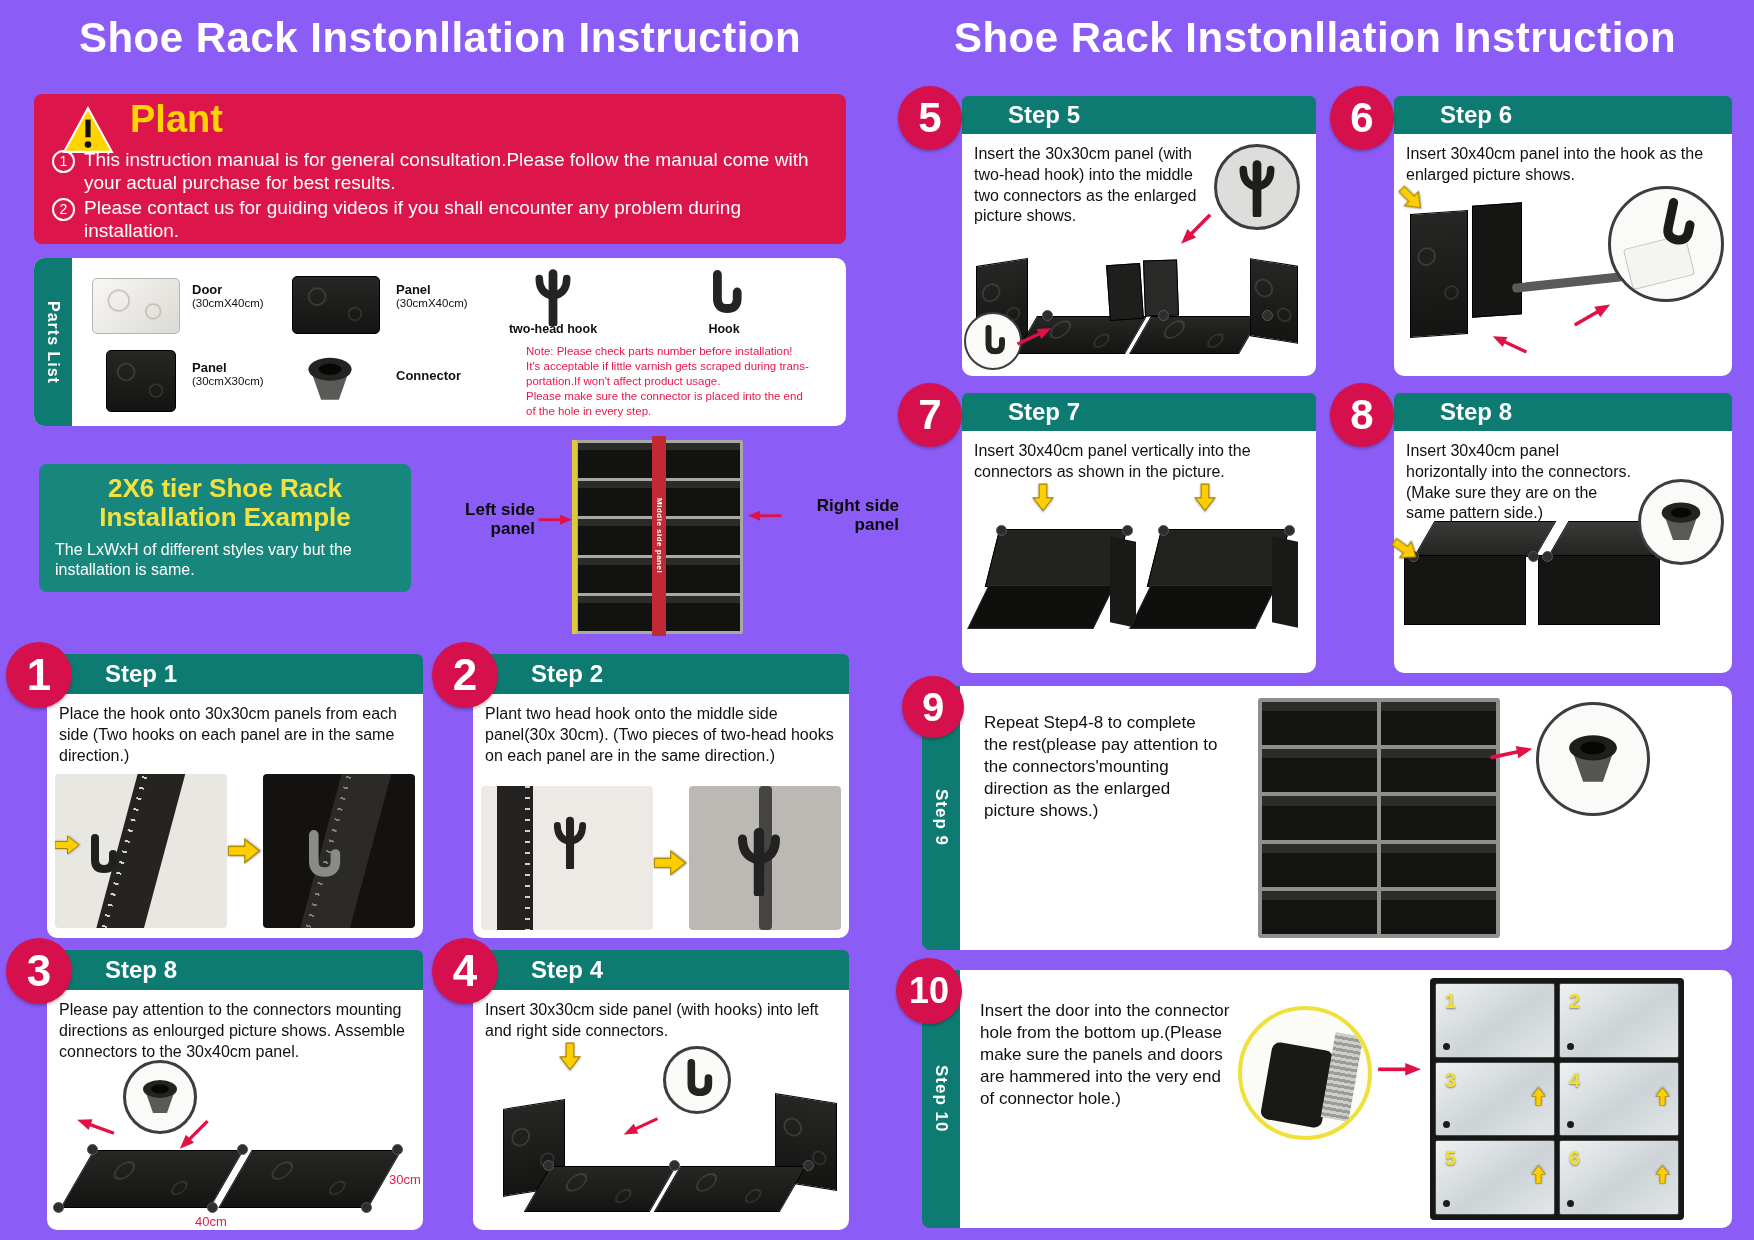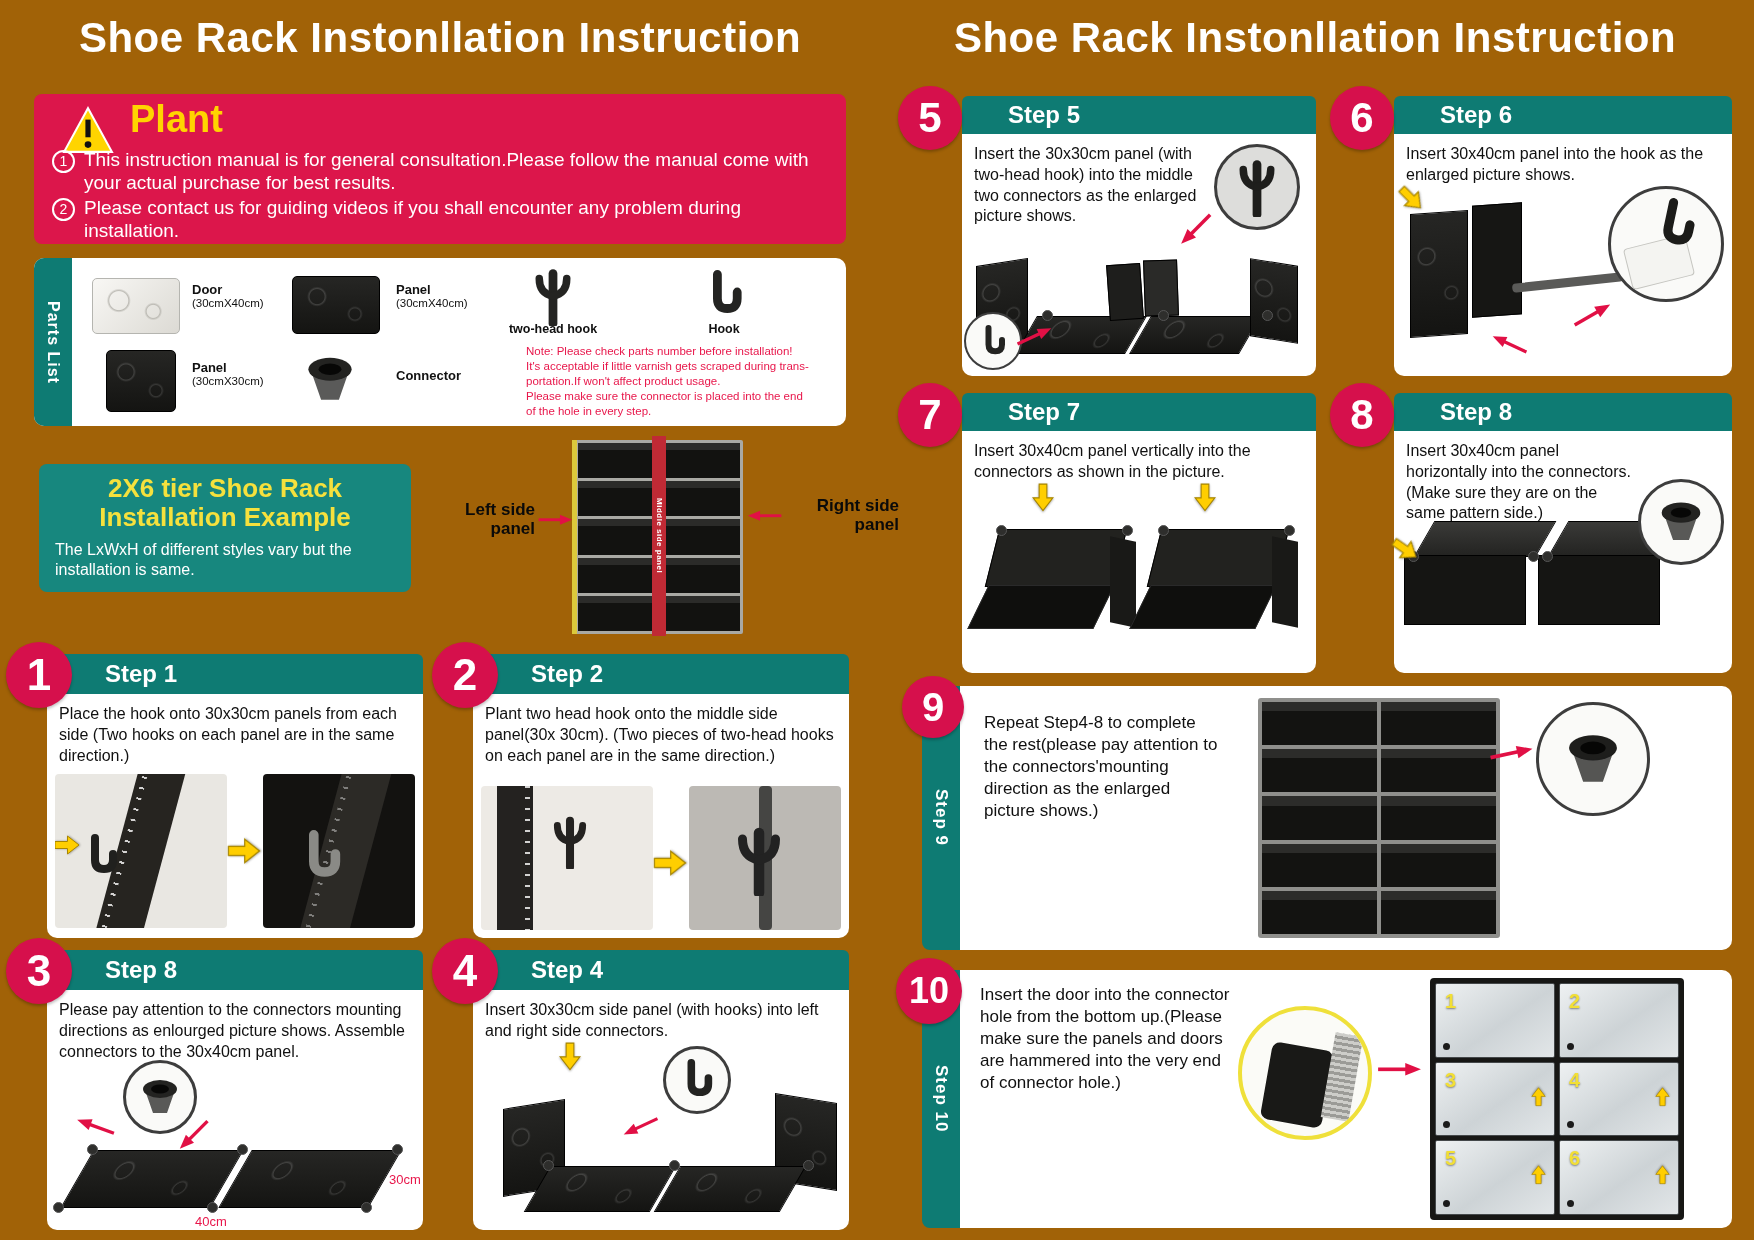--- a/index.html
+++ b/index.html
@@ -1,18 +1,18 @@
 <!DOCTYPE html>
 <html><head>
 <meta charset="utf-8">
 <style>
   *{margin:0;padding:0;box-sizing:border-box}
   html,body{background:#4a4a4a}
   body{font-family:"Liberation Sans","DejaVu Sans",sans-serif}
-  .poster{position:relative;width:1754px;height:1240px;background:#a16207;overflow:hidden}
+  .poster{position:relative;width:1754px;height:1240px;background:#8b5cf6;overflow:hidden}
 
   .ptitle{position:absolute;top:14px;font-size:42px;font-weight:700;color:#fff;text-align:center;letter-spacing:.5px}
 
   
   .tips{position:absolute;left:34px;top:94px;width:812px;height:150px;background:#DC164B;border-radius:8px}
   .warn{position:absolute;left:28px;top:12px;width:52px;height:48px}
   .tips-title{position:absolute;left:96px;top:4px;font-size:38px;font-weight:700;color:#FFD400}
   .tip-row{position:absolute;left:18px;width:784px;display:flex;gap:9px;color:#fff;font-size:19px;line-height:1.22}
   .circ{flex:none;width:23px;height:23px;margin-top:2px;border:2px solid #fff;border-radius:50%;display:flex;align-items:center;justify-content:center;font-size:14px}
 
@@ -72,21 +72,21 @@
   
   .vside{position:absolute;width:38px;border-radius:8px 0 0 8px;font-size:17px;letter-spacing:1px}
   .bigbox{position:absolute;background:#fff;border-radius:0 10px 10px 0}
   .rack9{position:absolute;background:#8f8f8c;padding:4px;display:grid;grid-template-columns:1fr 1fr;grid-auto-rows:1fr;gap:4px;border-radius:3px}
   .r9c{background:linear-gradient(#2c2c2a 0 22%,#131311 22%)}
   .rack10{position:absolute;background:#171715;padding:5px;display:grid;grid-template-columns:1fr 1fr;grid-auto-rows:1fr;gap:4px;border-radius:4px}
   .door{position:relative;background:linear-gradient(145deg,#eef1f2 0%,#cdd3d6 55%,#e2e6e8 100%);border:1px solid #44484a;border-radius:2px}
   .door-num{position:absolute;left:9px;top:6px;color:#F2DF35;font-weight:700;font-size:20px;text-shadow:0 1px 2px rgba(0,0,0,.45)}
   .knob{position:absolute;left:7px;bottom:7px;width:7px;height:7px;border-radius:50%;background:#1b1b1b}
   .s9txt{position:absolute;font-size:17px;line-height:1.3;color:#101010}
-  .s9txt p{margin:0 0 8px}
+  .s9txt p{margin:16px 0 8px}
 </style>
 </head>
 <body>
 
 <svg width="0" height="0" style="position:absolute" aria-hidden="true">
   <defs>
     <g id="i-yarrow">
         <path d="M6.5 1h7v12.5H19L10 25 1 13.5h5.5z" fill="#FFCE00" stroke="#A88600" stroke-width="1"></path>
       </g>
     <g id="i-rarrow">

